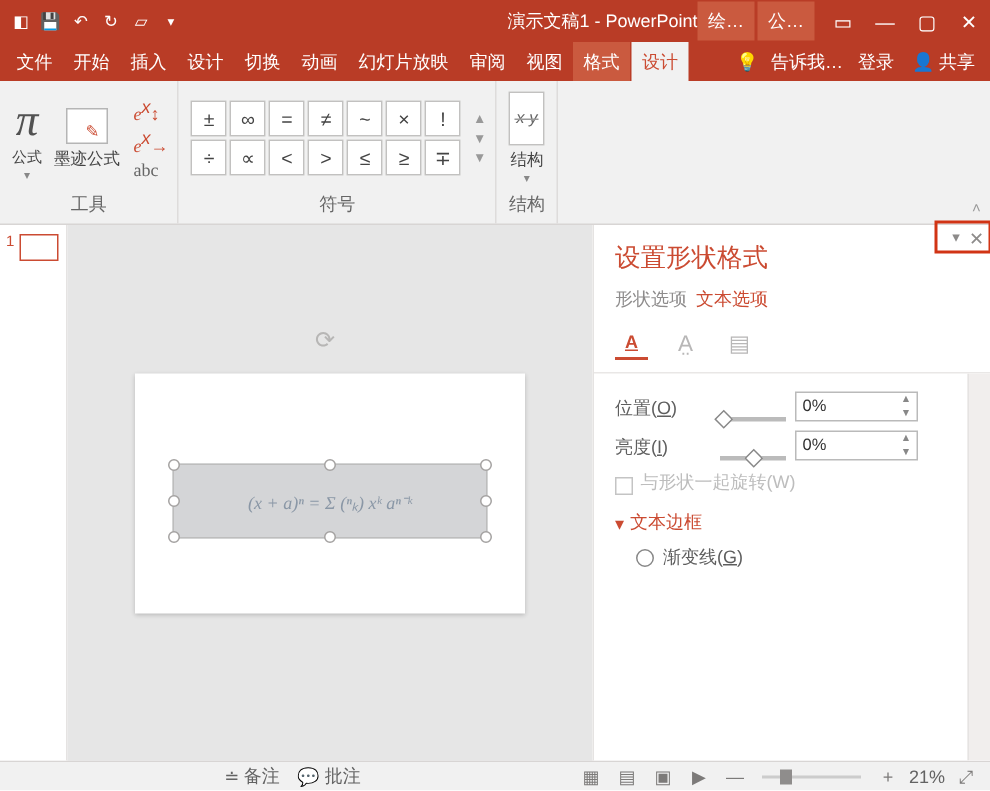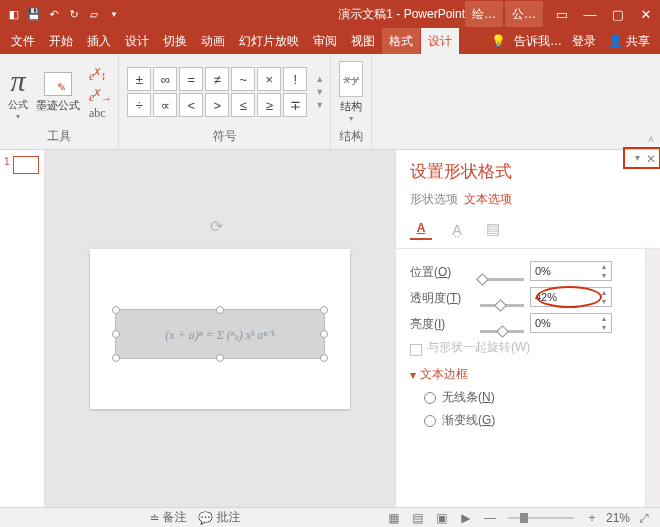--- a/index.html
+++ b/index.html
@@ -249,34 +249,20 @@
             </div>
         <div class="spin">
               <div class="spin-val">0%</div>
               <div class="spin-btns">
                 <div>▲</div>
                 <div>▼</div>
               </div>
             </div>
       </div>
 
-      <div class="prow" style="position:relative">
-        <div class="plabel"><span>透明度</span>(<u>T</u>)</div>
-        <div class="slider">
-              <div class="slider-thumb" style="left:16px"></div>
-            </div>
-        <div class="spin">
-              <div class="spin-val">42%</div>
-              <div class="spin-btns">
-                <div>▲</div>
-                <div>▼</div>
-              </div>
-            </div>
-        <div class="circled" style="left:126px;top:-1px;width:66px;height:22px"></div>
-      </div>
 
       <div class="prow">
         <div class="plabel"><span>亮度</span>(<u>I</u>)</div>
         <div class="slider">
               <div class="slider-thumb" style="left:18px"></div>
             </div>
         <div class="spin">
               <div class="spin-val">0%</div>
               <div class="spin-btns">
                 <div>▲</div>
@@ -290,24 +276,20 @@
         <div>与形状一起旋转(W)</div>
       </div>
 
       <div class="section-hd">
             <span>▾</span>
             <span>文本边框</span>
           </div>
 
       <div class="radio-row">
             <div class="radio"></div>
-            <span><span>无线条</span>(<u>N</u>)</span>
-          </div>
-      <div class="radio-row">
-            <div class="radio"></div>
             <span><span>渐变线</span>(<u>G</u>)</span>
           </div>
     </div>
     <div class="sbar"></div>
     </div>
   </div>
 </div>
 
 <div class="statusbar">
   <div class="sb-mid">

